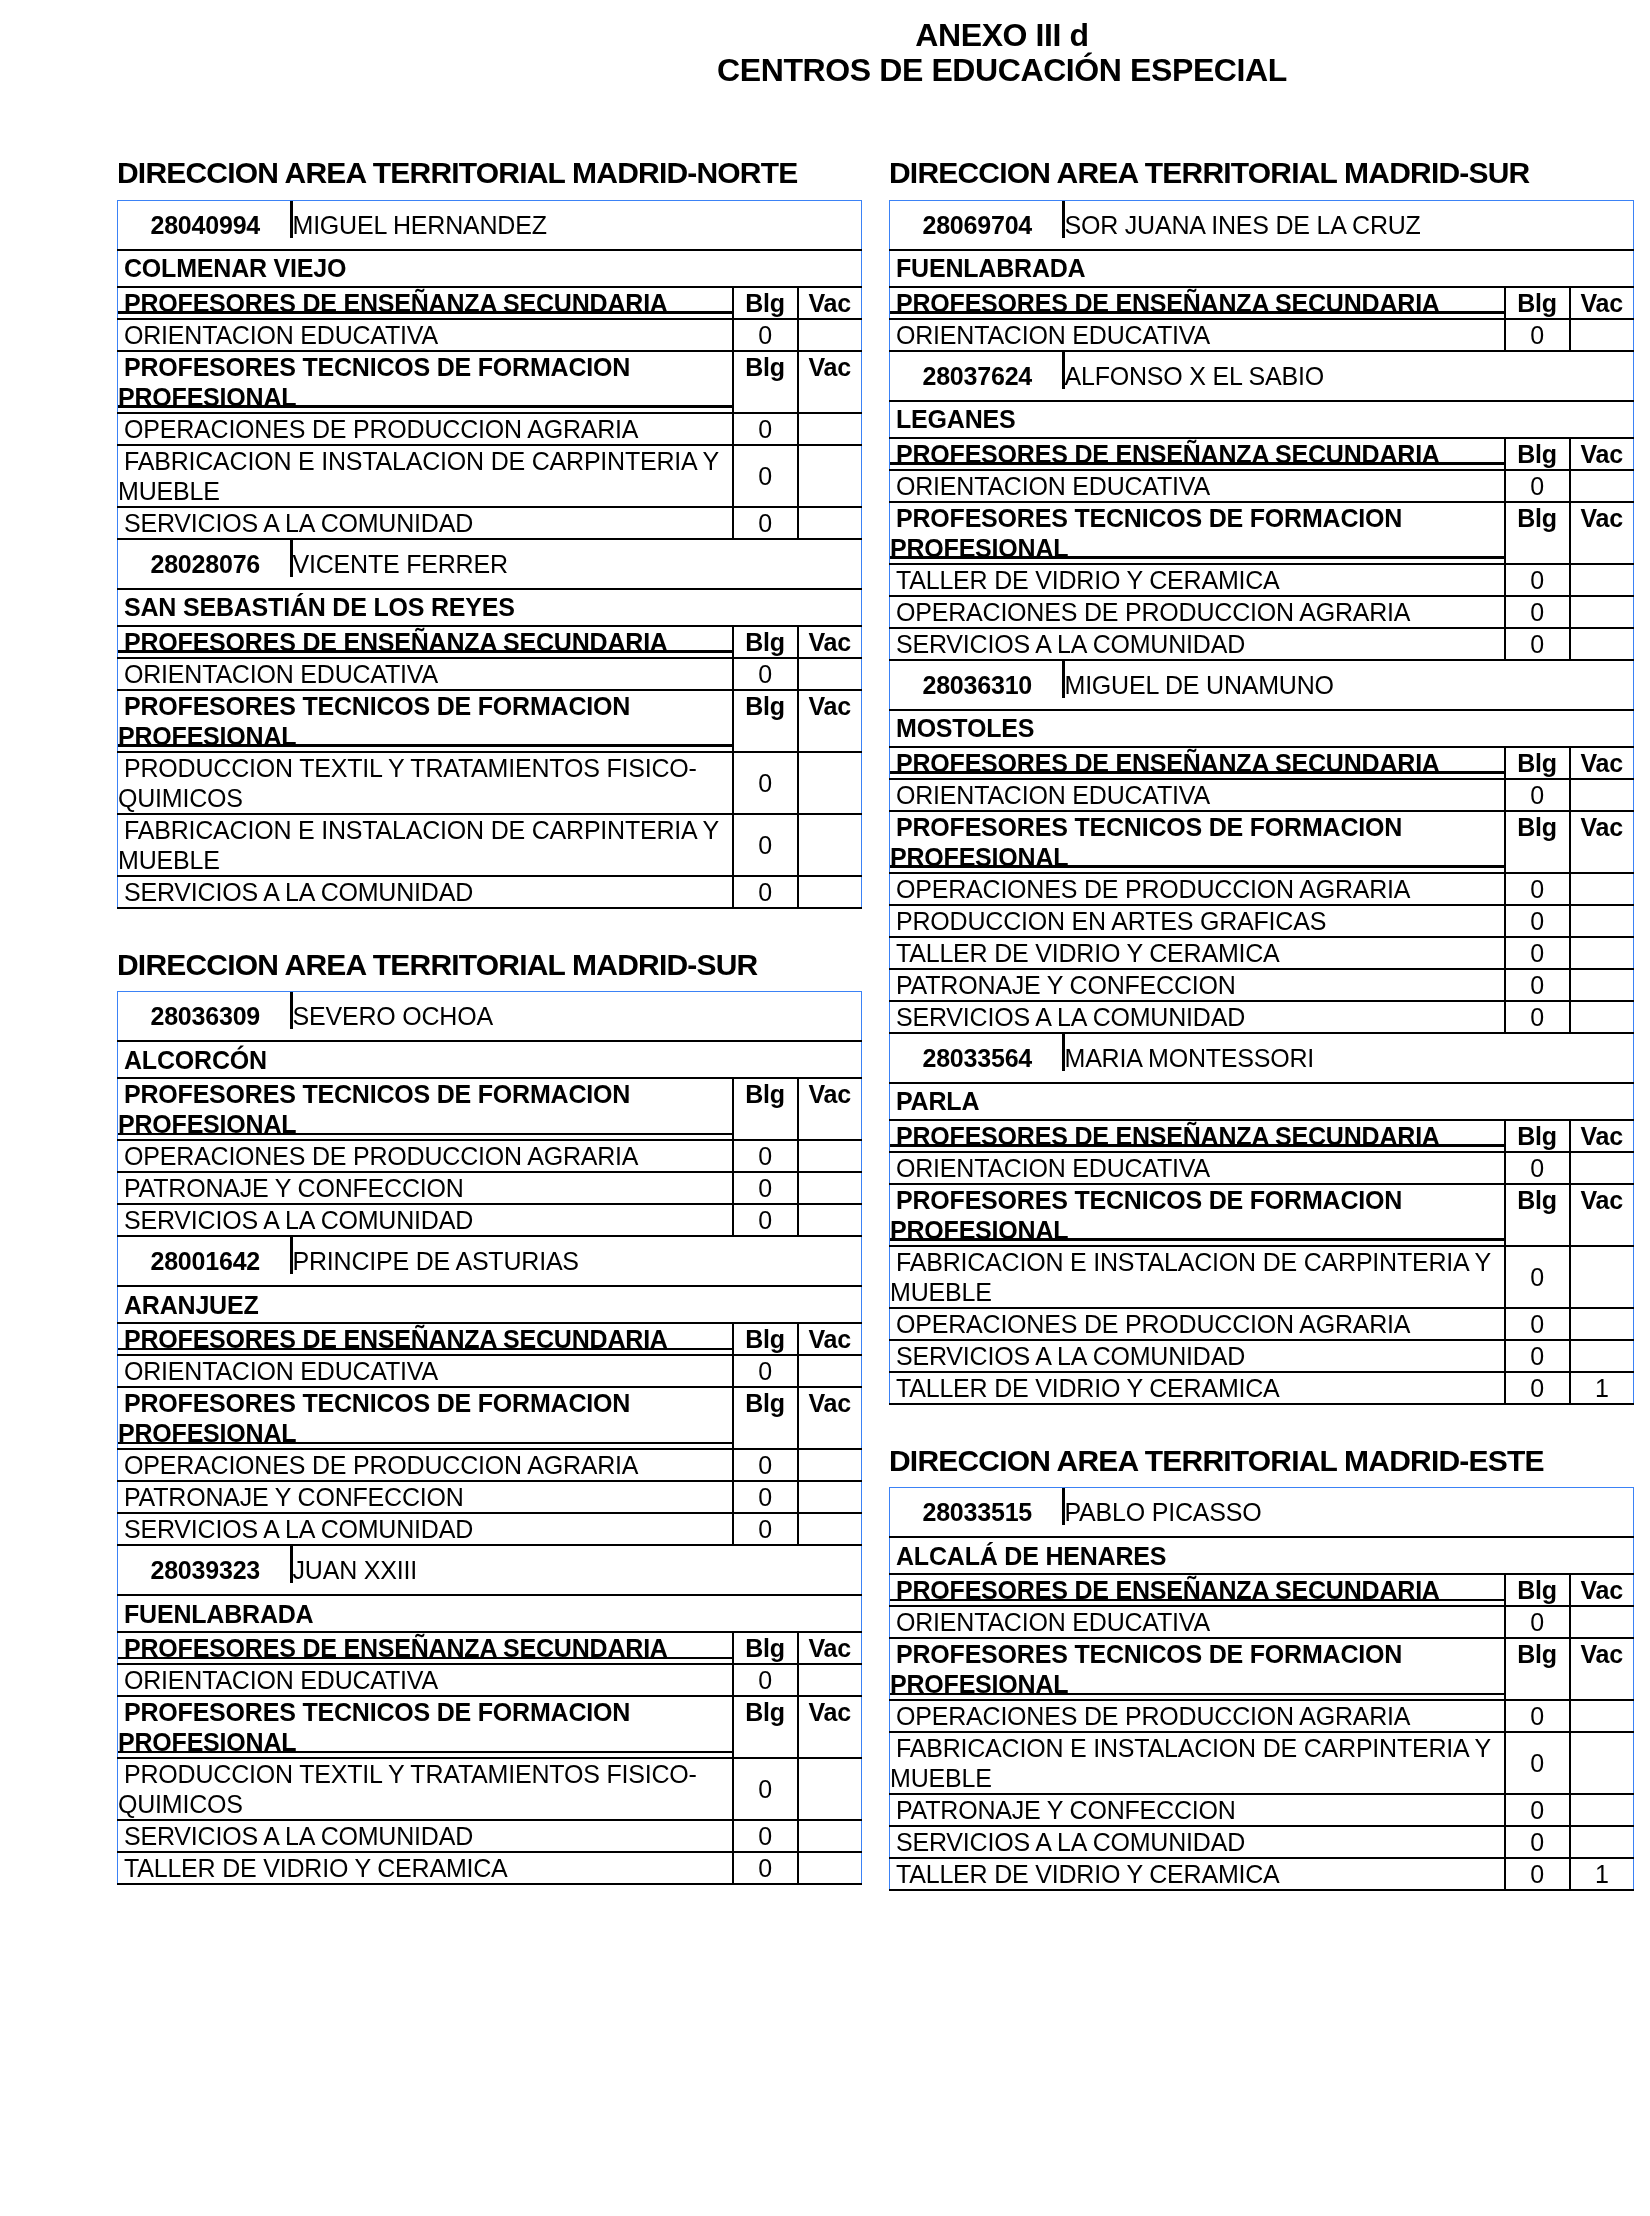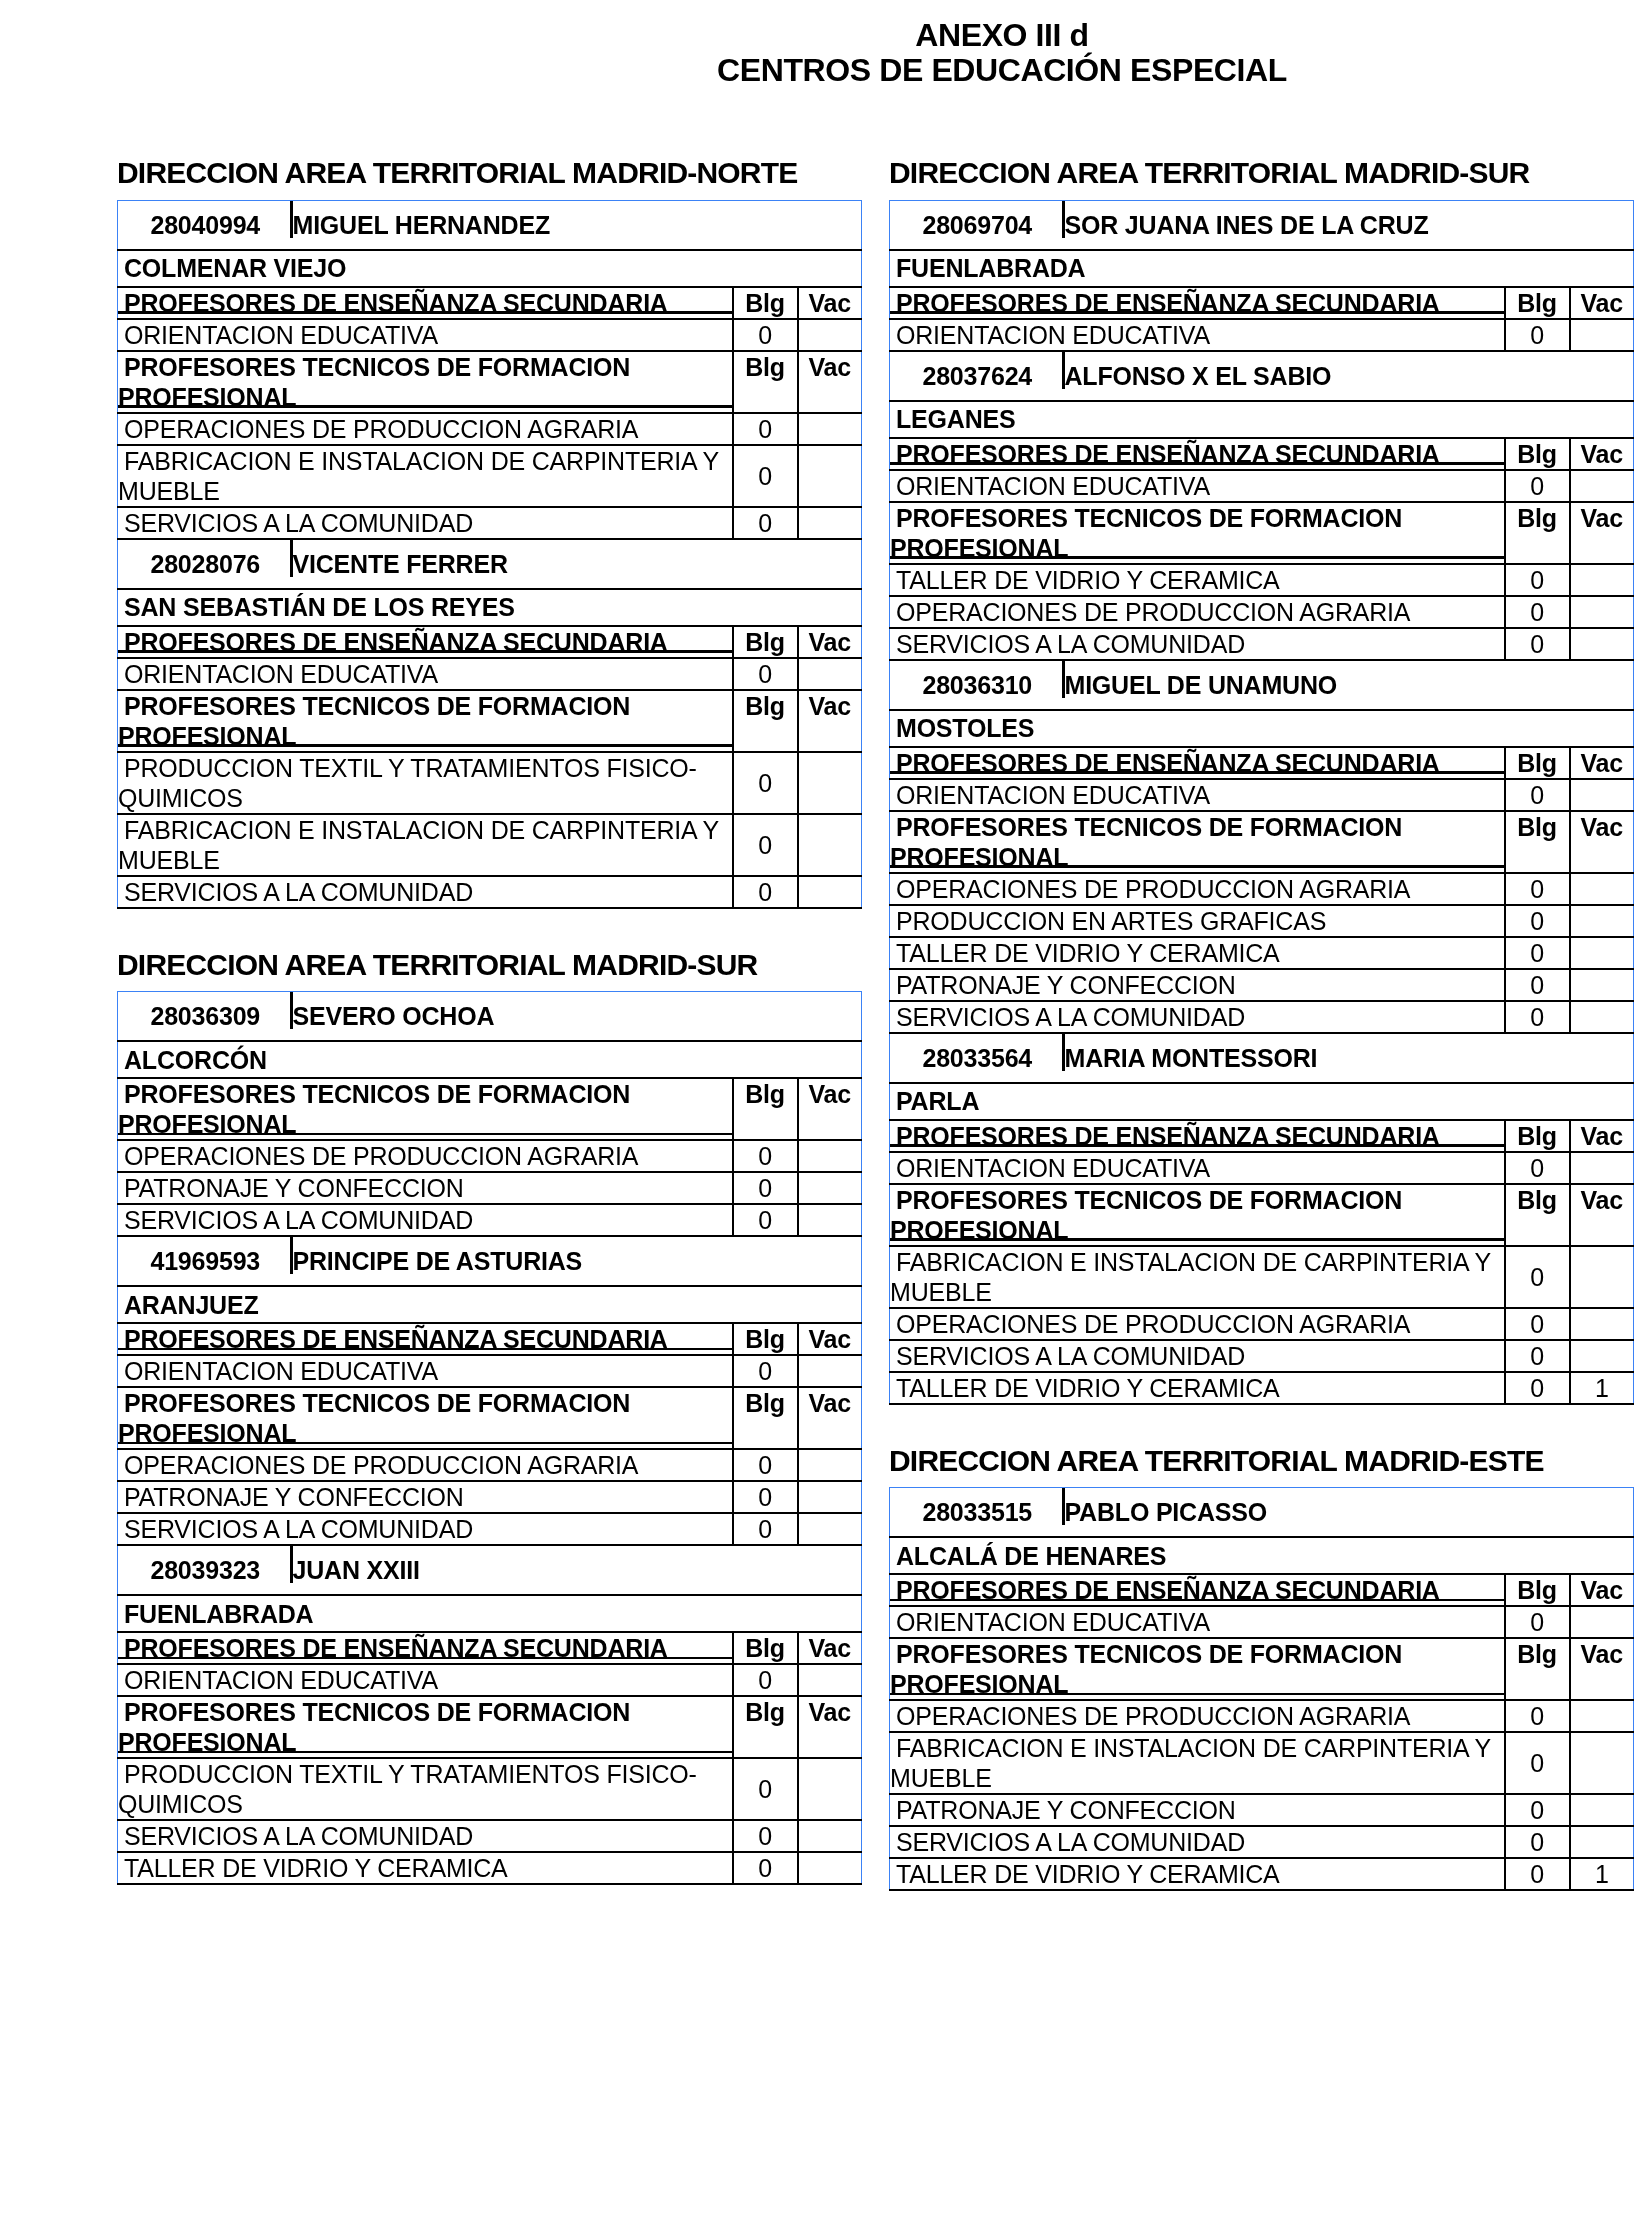--- a/index.html
+++ b/index.html
@@ -44,21 +44,21 @@
     letter-spacing:-0.2px;
     border-bottom:2.3px solid #000;
     vertical-align:middle;
     overflow:hidden;
   }
 
   
   tr.code-row td { height:48px; }
   td.code-cell { position:relative; font-weight:bold; text-align:center; }
   .code-divider { position:absolute; top:0; right:0; width:2.3px; height:78%; background:#000; }
-  td.cname { font-weight:bold; padding-left:12px;margin-left:22px; }
+  td.cname { font-weight:normal; padding-left:12px;margin-left:22px; }
 
   
   tr.loc-row td { height:35px; font-weight:bold; padding-left:6px; }
 
   
   tr.cat-row td { font-weight:bold; vertical-align:top; }
   td.gname {
     position:relative;
     padding:4.5px 9px 6px 1.5px; text-indent:6px;
     border-right:2.3px solid #000;
@@ -214,21 +214,21 @@
               <td class="dname" colspan="2">PATRONAJE Y CONFECCION</td>
               <td class="bval">0</td>
               <td class="vval"></td>
             </tr>
             <tr class="data-row">
               <td class="dname" colspan="2">SERVICIOS A LA COMUNIDAD</td>
               <td class="bval">0</td>
               <td class="vval"></td>
             </tr>
             <tr class="code-row">
-              <td class="code-cell"><span class="code-text">41969593</span><span class="code-divider"></span></td>
+              <td class="code-cell"><span class="code-text">28001642</span><span class="code-divider"></span></td>
               <td class="cname" colspan="3">PRINCIPE DE ASTURIAS</td>
             </tr>
             <tr class="loc-row">
               <td class="loc-cell" colspan="4">ARANJUEZ</td>
             </tr>
             <tr class="cat-row">
               <td class="gname" colspan="2">PROFESORES DE ENSEÑANZA SECUNDARIA</td>
               <td class="bhead">Blg</td>
               <td class="vhead">Vac</td>
             </tr>

